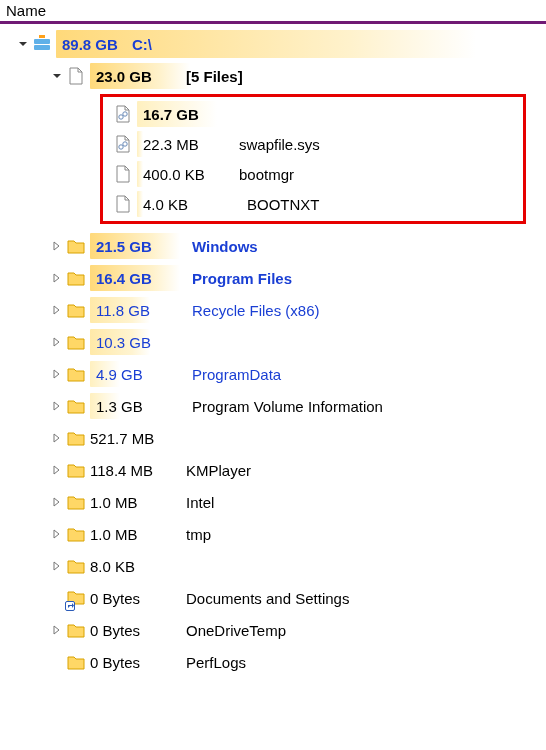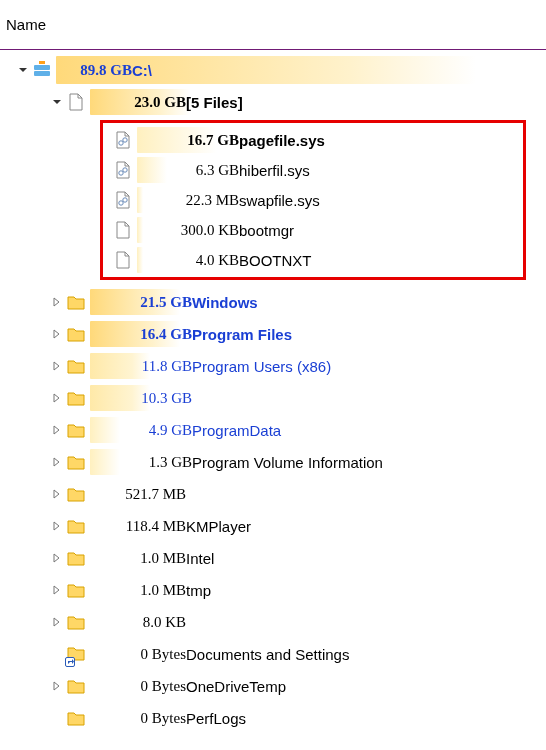--- a/index.html
+++ b/index.html
@@ -5,23 +5,23 @@
   * { box-sizing: border-box; }
   body {
     margin: 0;
     font-family: "Segoe UI", Tahoma, sans-serif;
     font-size: 15px;
     background: #fff;
     color: #000;
     width: 546px;
   }
   .header {
-    padding: 16px 6px;
+    padding: 2px 6px;
     color: #000;
-    border-bottom: 1px solid #701a75;
+    border-bottom: 3px solid #701a75;
   }
   .tree { padding: 4px 0; }
   .row {
     display: flex;
     align-items: center;
     height: 32px;
     padding-left: 6px;
     white-space: nowrap;
   }
   .indent { display: inline-block; flex: 0 0 auto; }
@@ -42,24 +42,22 @@
     flex: 0 0 auto;
     height: 26px;
     margin-right: 6px;
     border-radius: 1px;
   }
   .grad-orange { background: linear-gradient(to right, #ffd97a, #fff2cc 70%, #fff); }
   .grad-yellow { background: linear-gradient(to right, #ffe9a8, #fff4d1 70%, #fff); }
   .grad-pale   { background: linear-gradient(to right, #fff0bf, #fff); }
   .size {
     flex: 0 0 auto;
-    text-align: right;
-    padding-right: 0;
+    padding-right: 18px;
     font-weight: 400;
-    font-family: Liberation Serif, serif;
   }
   .name { flex: 1 1 auto; }
   .bold { font-weight: 700; }
   .blue { color: #1a3fd4; }
   .drive-row .grad { height: 28px; }
   .files-row { }
   .redbox {
     border: 3px solid #e60000;
     margin: 2px 20px 6px 100px;
     padding: 2px 0;
@@ -126,72 +124,57 @@
       <span class="icon">
           <svg viewBox="0 0 18 18">
             <path d="M3 1 h8 l4 4 v12 h-12 z" fill="#fff" stroke="#888"></path>
             <path d="M11 1 v4 h4" fill="none" stroke="#888"></path>
             <circle cx="7" cy="12" r="2.2" fill="none" stroke="#6a8bb8"></circle>
             <circle cx="11" cy="9" r="2.2" fill="none" stroke="#6a8bb8"></circle>
           </svg>
         </span>
       <span class="grad grad-pale" style="width:80px"></span>
       <span class="size bold" style="margin-left:-80px; width:96px">16.7 GB</span>
-      <span class="name bold">pagefile.sys</span>
     </div>
       <div class="row">
       <span class="indent" style="width:4px"></span>
       <span class="icon">
           <svg viewBox="0 0 18 18">
             <path d="M3 1 h8 l4 4 v12 h-12 z" fill="#fff" stroke="#888"></path>
             <path d="M11 1 v4 h4" fill="none" stroke="#888"></path>
             <circle cx="7" cy="12" r="2.2" fill="none" stroke="#6a8bb8"></circle>
             <circle cx="11" cy="9" r="2.2" fill="none" stroke="#6a8bb8"></circle>
           </svg>
         </span>
-      <span class="grad grad-pale" style="width:30px"></span>
-      <span class="size " style="margin-left:-30px; width:96px">6.3 GB</span>
-      <span class="name ">hiberfil.sys</span>
-    </div>
-      <div class="row">
-      <span class="indent" style="width:4px"></span>
-      <span class="icon">
-          <svg viewBox="0 0 18 18">
-            <path d="M3 1 h8 l4 4 v12 h-12 z" fill="#fff" stroke="#888"></path>
-            <path d="M11 1 v4 h4" fill="none" stroke="#888"></path>
-            <circle cx="7" cy="12" r="2.2" fill="none" stroke="#6a8bb8"></circle>
-            <circle cx="11" cy="9" r="2.2" fill="none" stroke="#6a8bb8"></circle>
-          </svg>
-        </span>
       <span class="grad grad-pale" style="width:6px"></span>
       <span class="size " style="margin-left:-6px; width:96px">22.3 MB</span>
       <span class="name ">swapfile.sys</span>
     </div>
       <div class="row">
       <span class="indent" style="width:4px"></span>
       <span class="icon">
           <svg viewBox="0 0 18 18">
             <path d="M3 1 h8 l4 4 v12 h-12 z" fill="#fff" stroke="#888"></path>
             <path d="M11 1 v4 h4" fill="none" stroke="#888"></path>
           </svg>
         </span>
       <span class="grad grad-pale" style="width:6px"></span>
-      <span class="size " style="margin-left:-6px; width:96px">300.0 KB</span>
+      <span class="size " style="margin-left:-6px; width:96px">400.0 KB</span>
       <span class="name ">bootmgr</span>
     </div>
       <div class="row">
       <span class="indent" style="width:4px"></span>
       <span class="icon">
           <svg viewBox="0 0 18 18">
             <path d="M3 1 h8 l4 4 v12 h-12 z" fill="#fff" stroke="#888"></path>
             <path d="M11 1 v4 h4" fill="none" stroke="#888"></path>
           </svg>
         </span>
       <span class="grad grad-pale" style="width:6px"></span>
-      <span class="size " style="margin-left:-6px; width:96px">4.0 KB</span>
+      <span class="size " style="margin-left:-6px; width:104px">4.0 KB</span>
       <span class="name ">BOOTNXT</span>
     </div>
     </div>
 
   <div id="folders">
       <div class="row">
       <span class="indent" style="width:44px"></span>
       <span class="expander">
           <svg viewBox="0 0 10 10">
             <path d="M2 1 L7 5 L2 9 Z" fill="none" stroke="#777"></path>
@@ -229,21 +212,21 @@
             <path d="M2 1 L7 5 L2 9 Z" fill="none" stroke="#777"></path>
           </svg>
         </span>
       <span class="icon">
           <svg viewBox="0 0 18 18">
             <path d="M1 4 h6 l2 2 h8 v10 h-16 z" fill="#ffd766" stroke="#d8a200"></path>
           </svg>
         </span>
       <span class="grad grad-yellow" style="width:60px"></span>
        <span class="size  blue" style="margin-left:-60px; width:96px">11.8 GB</span>
-      <span class="name  blue">Program Users (x86)</span>
+      <span class="name  blue">Recycle Files (x86)</span>
     </div>
       <div class="row">
       <span class="indent" style="width:44px"></span>
       <span class="expander">
           <svg viewBox="0 0 10 10">
             <path d="M2 1 L7 5 L2 9 Z" fill="none" stroke="#777"></path>
           </svg>
         </span>
       <span class="icon">
           <svg viewBox="0 0 18 18">

